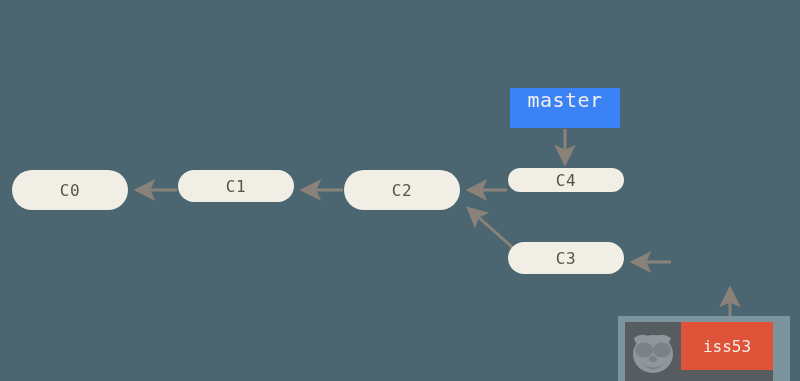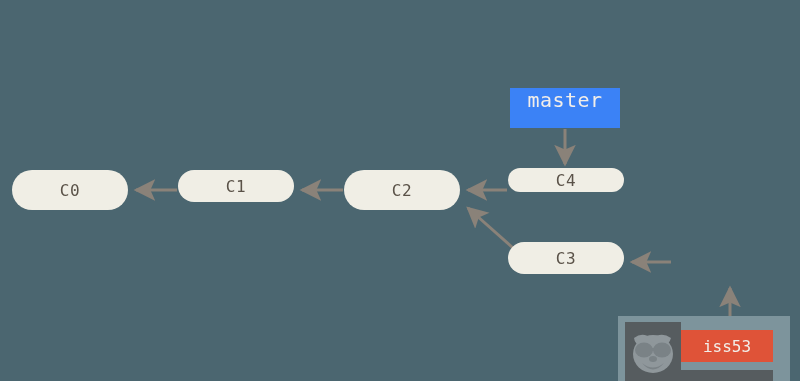--- a/index.html
+++ b/index.html
@@ -62,23 +62,23 @@
     left: 7px;
     top: 6px;
     width: 56px;
     height: 56px;
     background: #565c5f;
     overflow: hidden;
   }
   #head-branch-label {
     position: absolute;
     left: 63px;
-    top: 14px;
+    top: 6px;
     width: 92px;
-    height: 32px;
+    height: 48px;
     background: #df5338;
     color: #f2eee9;
     font-size: 16px;
     display: flex;
     align-items: center;
     justify-content: center;
     box-sizing: border-box;
   }
   #head-shadow {
     position: absolute;

